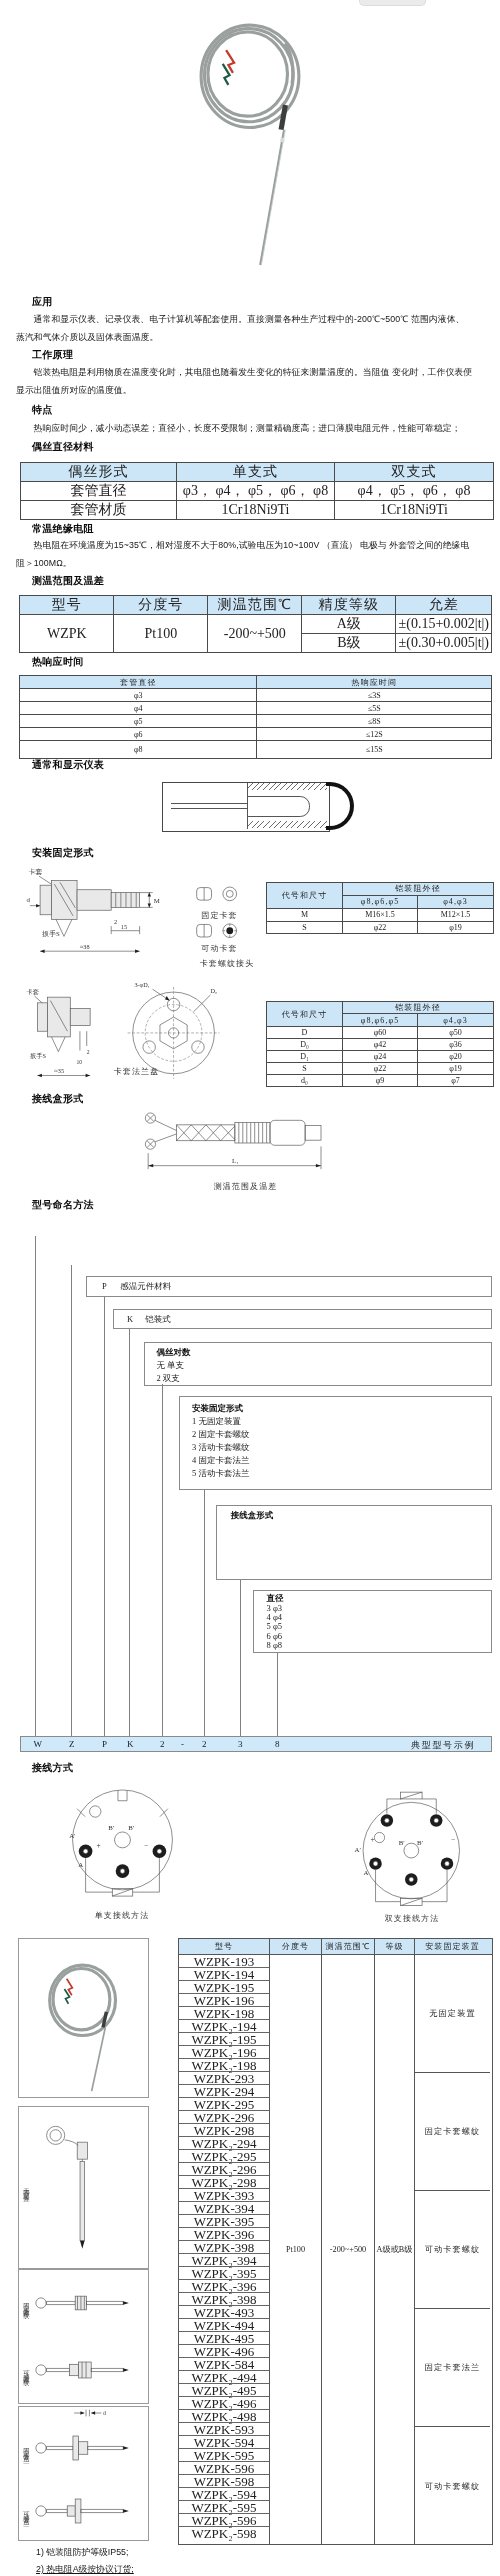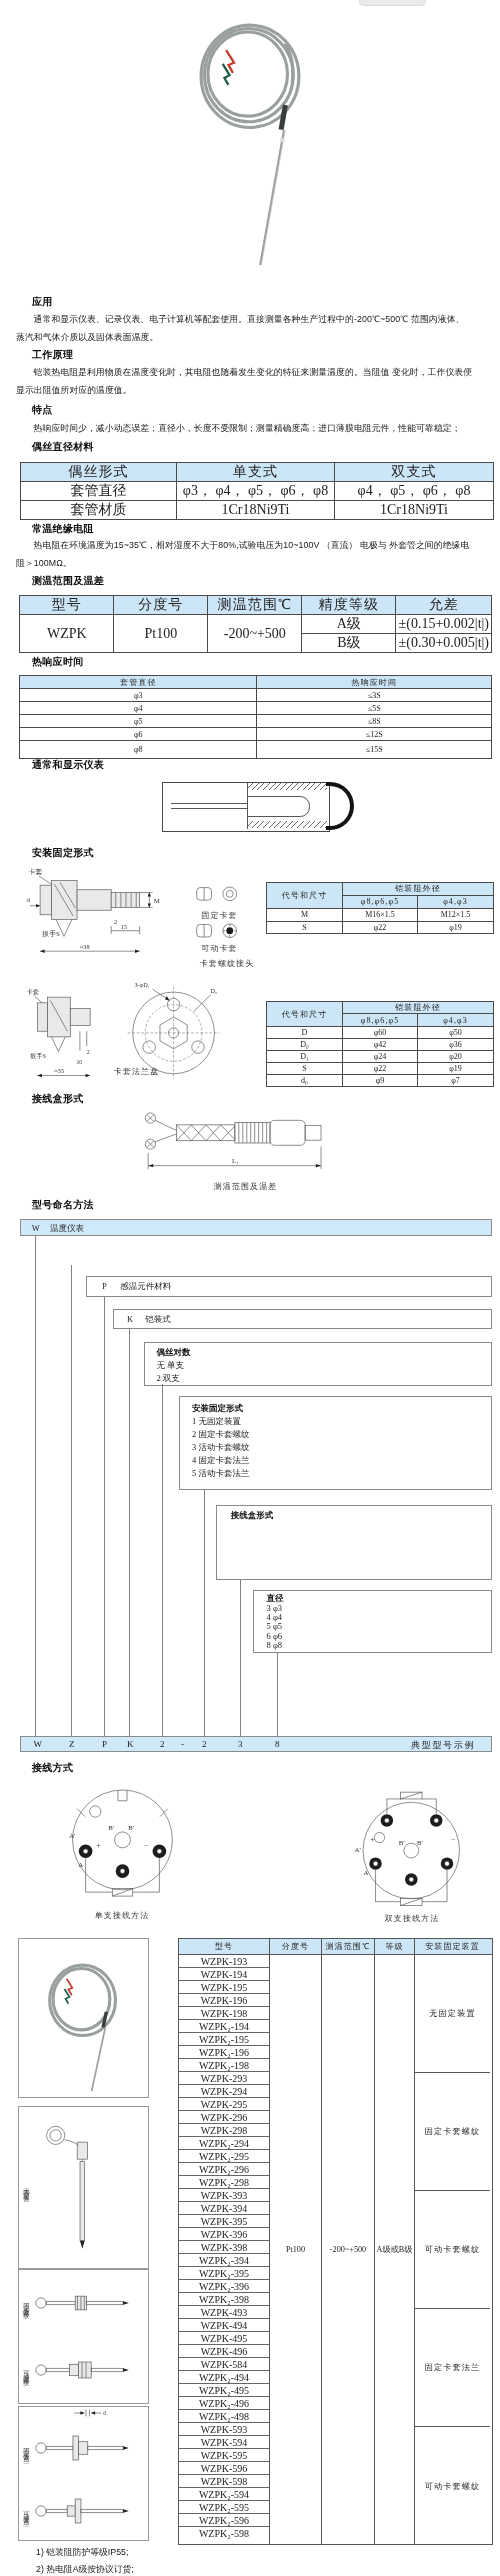--- a/index.html
+++ b/index.html
@@ -26,21 +26,21 @@
   .nitem{line-height:13px}
   .vline{position:absolute;width:0;border-left:0.6px solid #808080}
   .barcode{position:absolute;top:2.3px;font-family:"Liberation Serif",serif;font-size:9px;color:#222}
   
   #mtable{position:absolute;left:178px;top:1938px;width:315px;border:1.1px solid #555;box-sizing:border-box;
           font-family:"Liberation Serif",serif;color:#222}
   .mt-head{display:flex;height:15px;background:#cde6f7;border-bottom:0.6px solid #555}
   .mt-head div{font-size:8px;letter-spacing:1.1px;display:flex;align-items:center;justify-content:center;box-sizing:border-box}
   .mt-body{display:flex;height:589px}
   .mt-col{box-sizing:border-box}
-  .mt-cell{height:13px;line-height:13px;text-align:center;font-size:10px;border-bottom:0.6px solid #666;box-sizing:border-box}
+  .mt-cell{height:13px;line-height:13px;text-align:center;font-size:13px;border-bottom:0.6px solid #666;box-sizing:border-box}
   .mt-col .mt-cell:last-child{border-bottom:none}
   .mt-center{display:flex;align-items:center;justify-content:center;font-size:8.2px;border-left:0.6px solid #555;box-sizing:border-box}
   .mt-groups{border-left:0.6px solid #555}
   .mt-group{height:118px;display:flex;align-items:center;justify-content:center;font-size:8.2px;
             letter-spacing:1.1px;border-bottom:0.6px solid #555;box-sizing:border-box}
   .mt-groups .mt-group:last-child{border-bottom:none}
   .bl{border-left:0.6px solid #555}
   
   .imgbox{position:absolute;left:17.6px;width:131px;border:0.6px solid #9a9a9a;box-sizing:border-box;background:#fff}
   .vcap{writing-mode:vertical-rl;font-family:"Liberation Serif",serif;font-size:6.3px;color:#444;letter-spacing:1.7px}
@@ -401,24 +401,20 @@
     <path class="sdark" d="M10,100 l9,-3 l0,6 z"></path>
     <path class="sdark" d="M315,100 l-9,-3 l0,6 z"></path>
     <line class="sline" x1="10" y1="78" x2="10" y2="106"></line>
     <line class="sline" x1="315" y1="66" x2="315" y2="106"></line>
     <text x="158" y="96" font-size="12">L₁</text>
   </svg>
   <div class="dr-caption" style="left:197px;top:1181px;width:97px">测温范围及温差</div>
 
   <div class="sec-h" style="top:1198px">型号命名方法</div>
   <div id="naming">
-    <div class="nbox nbar" style="left:0;top:0;width:472px;height:17px;line-height:16px;padding-left:10.8px">
-      <span class="ncode">W</span>
-      <span class="nlbl">温度仪表</span>
-    </div>
     <div class="nbox" style="left:66px;top:57px;width:406px;height:20.5px;line-height:19.3px;padding-left:15px">
       <span class="ncode">P</span>
       <span class="nlbl">感温元件材料</span>
     </div>
     <div class="nbox" style="left:93px;top:90px;width:379px;height:20px;line-height:19px;padding-left:13px">
       <span class="ncode">K</span>
       <span class="nlbl">铠装式</span>
     </div>
     <div class="nbox" style="left:124px;top:123px;width:348px;height:44px;padding:2.8px 0 0 11.4px">
       <div class="ntitle">偶丝对数</div>
@@ -689,17 +685,17 @@
           <div class="mt-group">可动卡套螺纹</div>
           <div class="mt-group">固定卡套法兰</div>
           <div class="mt-group">可动卡套螺纹</div>
         </div>
     </div>
   </div>
 
   <div>
 
   <div class="note" style="top: 2547px;">1) 铠装阻防护等级IP55;</div>
-      <div class="note" style="top: 2564px;">2) 热电阻A级按协议订货;</div>
+      <div class="note" style="top: 2564px; text-decoration: underline;">2) 热电阻A级按协议订货;</div>
     </div>
 
 </div>
 
 
 </body></html>

